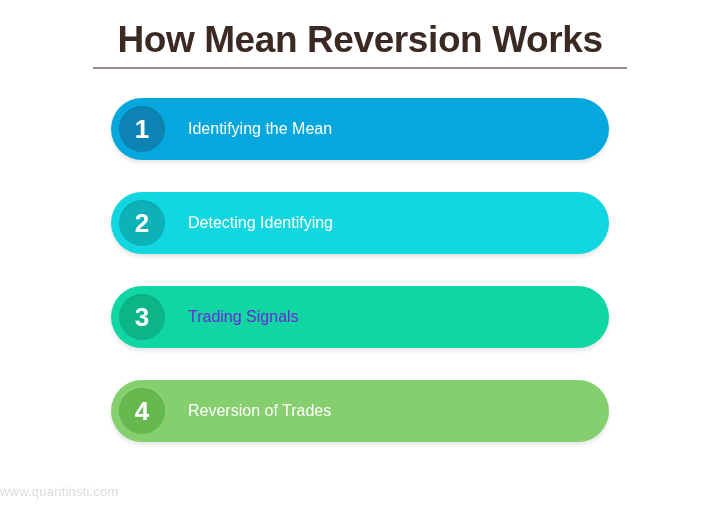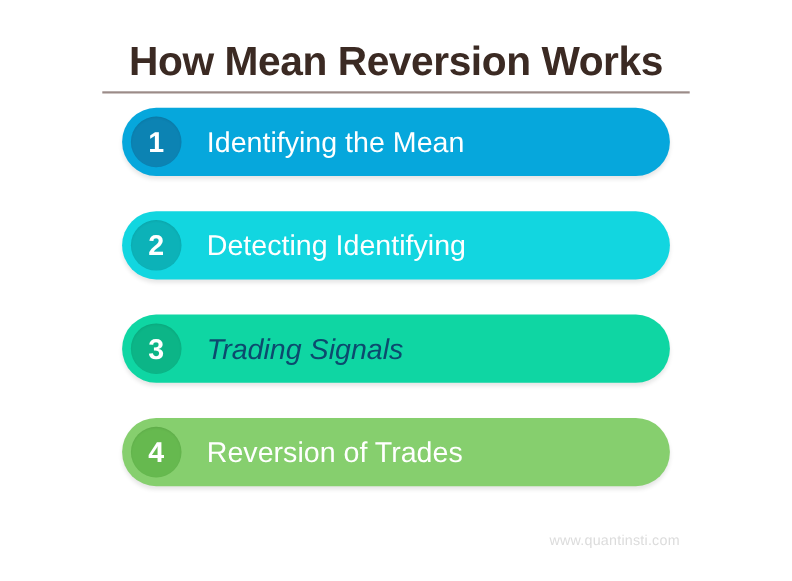--- a/index.html
+++ b/index.html
@@ -18,21 +18,21 @@
     width: 720px;
     height: 528px;
     background: #ffffff;
     box-sizing: border-box;
   }
 
   
   .title-block {
     position: absolute;
     left: 93px;
-    top: 34px;
+    top: 18px;
     width: 534px;
   }
   .title-text {
     font-family: "Liberation Sans", sans-serif;
     font-size: 37px;
     font-weight: bold;
     color: #3b2a23;
     text-align: center;
     letter-spacing: -0.4px;
     line-height: 44px;
@@ -77,35 +77,35 @@
   }
   .step-number {
     font-family: "Liberation Sans", sans-serif;
     font-size: 26px;
     font-weight: bold;
     color: #ffffff;
     line-height: 1;
   }
   .step-label {
     font-family: "Liberation Sans", sans-serif;
-    font-size: 26px;
+    font-size: 16px;
     font-weight: normal;
     color: #ffffff;
     margin-left: 23px;
     line-height: 1;
     white-space: nowrap;
   }
 
   
   .footer {
     position: absolute;
     left: 0;
     top: 482px;
     width: 618px;
-    text-align: right;
+    text-align: left;
   }
   .footer-text {
     font-family: "Liberation Sans", sans-serif;
     font-size: 13px;
     color: #dcdcdc;
     letter-spacing: 0.2px;
   }
 </style>
 </head>
 <body style="background: rgb(255, 255, 255);">
@@ -130,21 +130,21 @@
       <div class="step-badge" style="background: rgb(12, 178, 184);">
         <span class="step-number" style="color: rgb(255, 255, 255);">2</span>
       </div>
       <span class="step-label" style="color: rgb(255, 255, 255);">Detecting Identifying</span>
     </div>
 
     <div class="step-row" style="background: rgb(15, 214, 163);">
       <div class="step-badge" style="background: rgb(12, 181, 135);">
         <span class="step-number" style="color: rgb(255, 255, 255);">3</span>
       </div>
-      <span class="step-label" style="color: #0c4a6e; font-style: italic;">Trading Signals</span>
+      <span class="step-label" style="color: #6d28d9;">Trading Signals</span>
     </div>
 
     <div class="step-row" style="background: rgb(134, 207, 110);">
       <div class="step-badge" style="background: rgb(102, 185, 79);">
         <span class="step-number" style="color: rgb(255, 255, 255);">4</span>
       </div>
       <span class="step-label" style="color: rgb(255, 255, 255);">Reversion of Trades</span>
     </div>
 
   </div>

